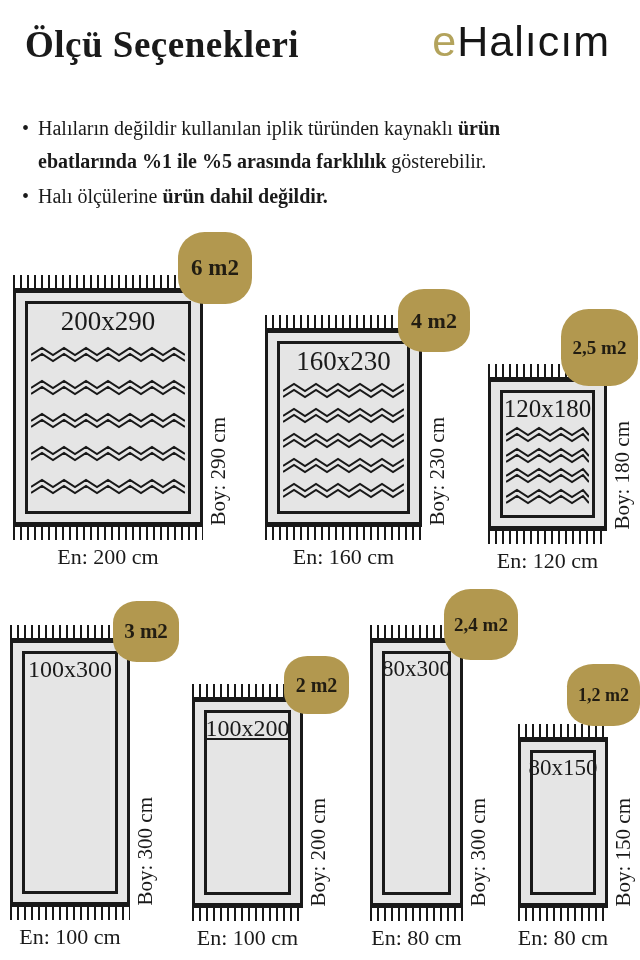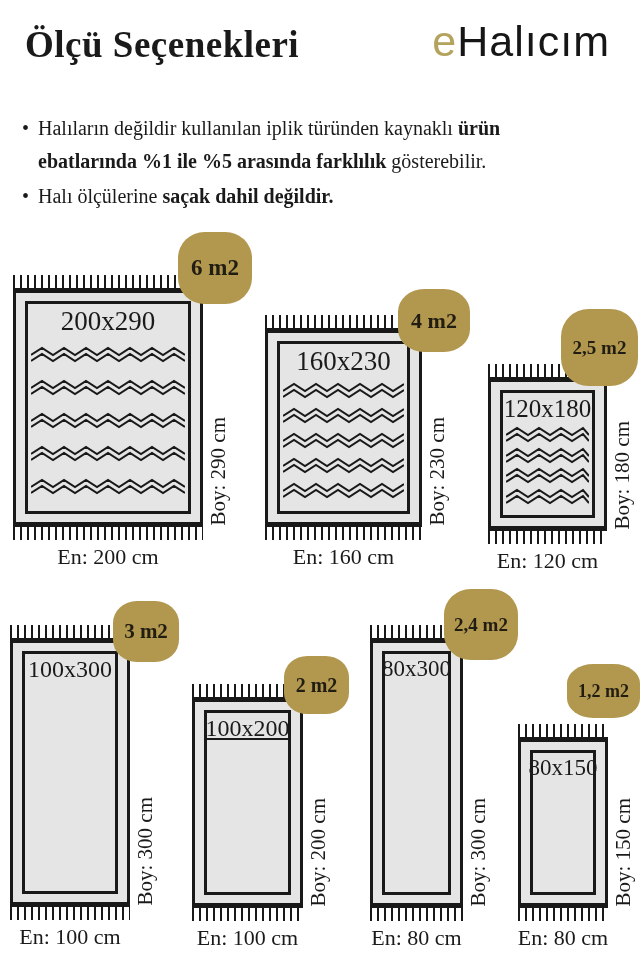--- a/index.html
+++ b/index.html
@@ -72,21 +72,21 @@
     <span class="e" style="color: rgb(179, 163, 92);">e</span>
       <span>Halıcım</span>
   </div>
   <div class="notes" id="notes">
       <div class="note">
         <span class="dot"></span>
         <span class="note-text"><span>Halıların değildir kullanılan iplik türünden kaynaklı </span><span class="b">ürün ebatlarında %1 ile %5 arasında farklılık</span><span> gösterebilir.</span></span>
       </div>
       <div class="note">
         <span class="dot"></span>
-        <span class="note-text"><span>Halı ölçülerine </span><span class="b">saçak dahil değildir.</span></span>
+        <span class="note-text"><span>Halı ölçülerine </span><span class="b">ürün dahil değildir.</span></span>
       </div>
     </div>
   <div id="rugs"><div style="display: contents;"><div class="fringe" style="left: 13px; top: 275px; width: 190px;"></div><div class="rug-outer" style="left: 13px; top: 288px; width: 190px; height: 239px;">
           <div class="rug-inner">
             <div class="size-label" style="font-size: 27px;">200x290</div>
             <div class="bands">
               <div class="band"><svg width="154" height="20" viewBox="0 0 154 20">
                   <polyline points="0,10 11,3 22,10 33,3 44,10 55,3 66,10 77,3 88,10 99,3 110,10 121,3 132,10 143,3 154,10" fill="none" stroke="#191919" stroke-width="2"></polyline>
                   <polyline points="0,16 11,9 22,16 33,9 44,16 55,9 66,16 77,9 88,16 99,9 110,16 121,9 132,16 143,9 154,16" fill="none" stroke="#191919" stroke-width="2"></polyline>
                 </svg></div>
@@ -183,14 +183,14 @@
           </div>
         </div><div class="fringe" style="left: 370px; top: 908px; width: 93px;"></div><div class="boy-wrap" style="left: 466px; top: 638px; height: 268px;">
           <span class="boy-label">Boy: 300 cm</span>
         </div><div class="en-label" style="left: 330px; top: 925px; width: 173px;">En: 80 cm</div><div class="badge" style="left: 444px; top: 589px; width: 74px; height: 71px; font-size: 19px; background: rgb(178, 152, 79);">2,4 m2</div></div><div style="display: contents;"><div class="fringe" style="left: 518px; top: 724px; width: 90px;"></div><div class="rug-outer" style="left: 518px; top: 737px; width: 90px; height: 171px;">
           <div class="rug-inner">
             <div class="size-label" style="font-size: 23px;">80x150</div>
             <div class="bands"></div>
           </div>
         </div><div class="fringe" style="left: 518px; top: 908px; width: 90px;"></div><div class="boy-wrap" style="left: 611px; top: 737px; height: 169px;">
           <span class="boy-label">Boy: 150 cm</span>
-        </div><div class="en-label" style="left: 478px; top: 925px; width: 170px;">En: 80 cm</div><div class="badge" style="left: 567px; top: 664px; width: 73px; height: 54px; font-size: 18px; background: rgb(178, 152, 79);">1,2 m2</div></div></div>
+        </div><div class="en-label" style="left: 478px; top: 925px; width: 170px;">En: 80 cm</div><div class="badge" style="left: 567px; top: 664px; width: 73px; height: 62px; font-size: 18px; background: rgb(178, 152, 79);">1,2 m2</div></div></div>
 </div>
 
 </body></html>

